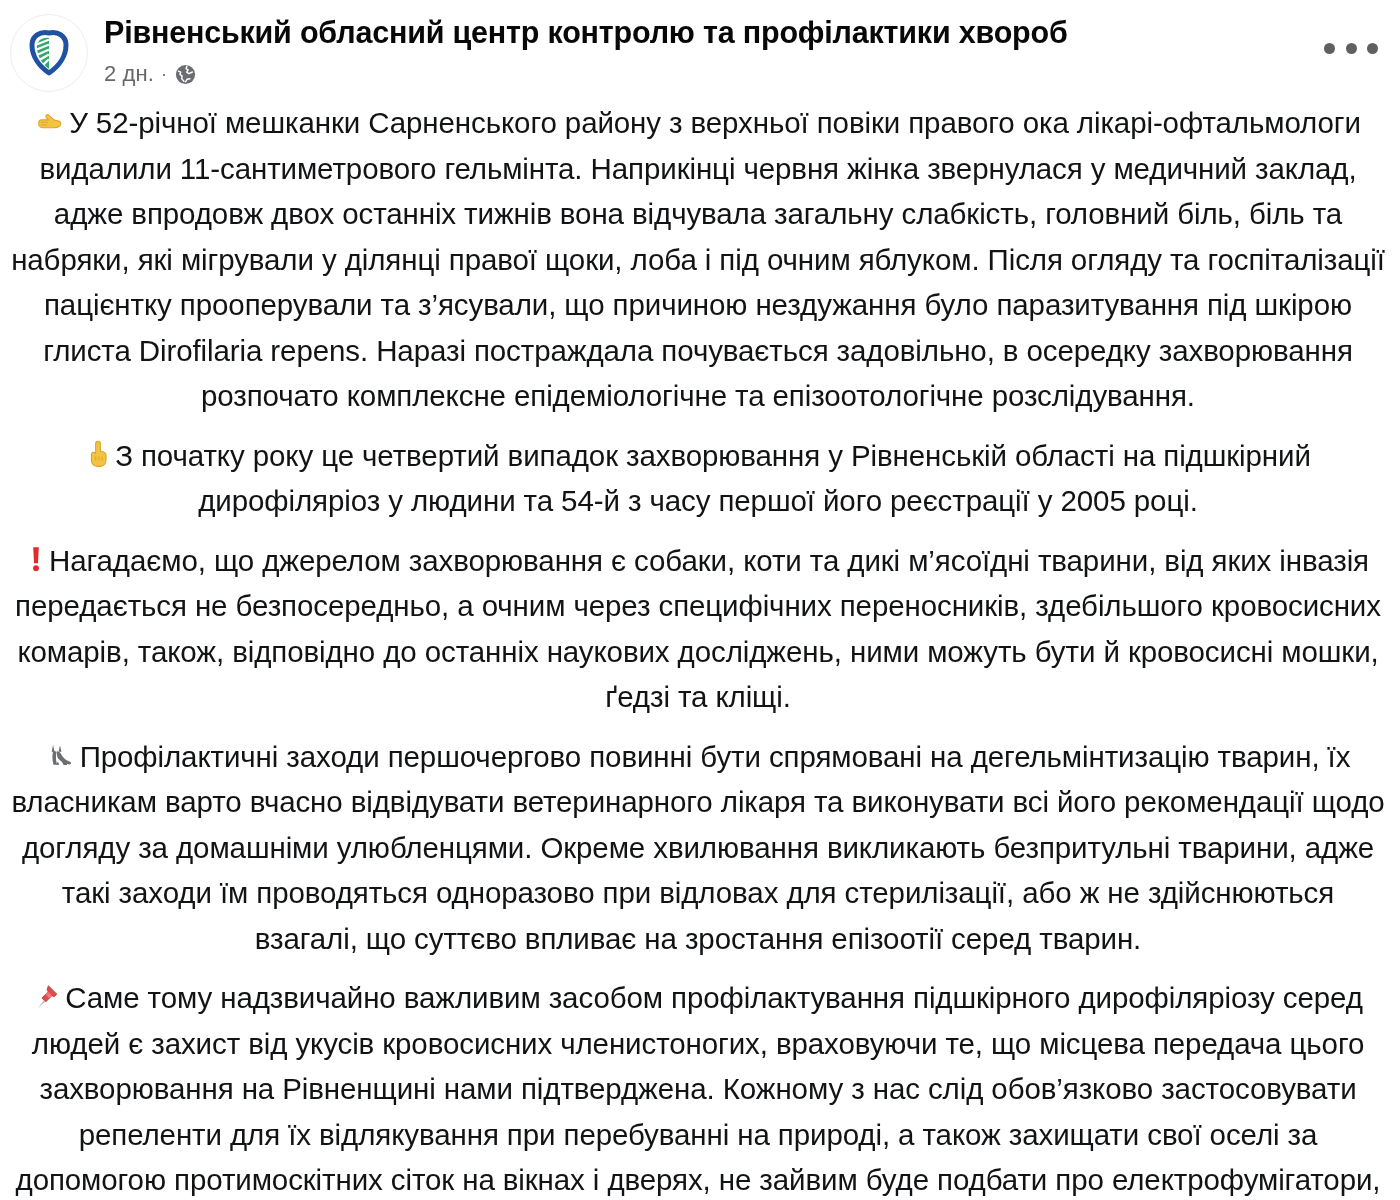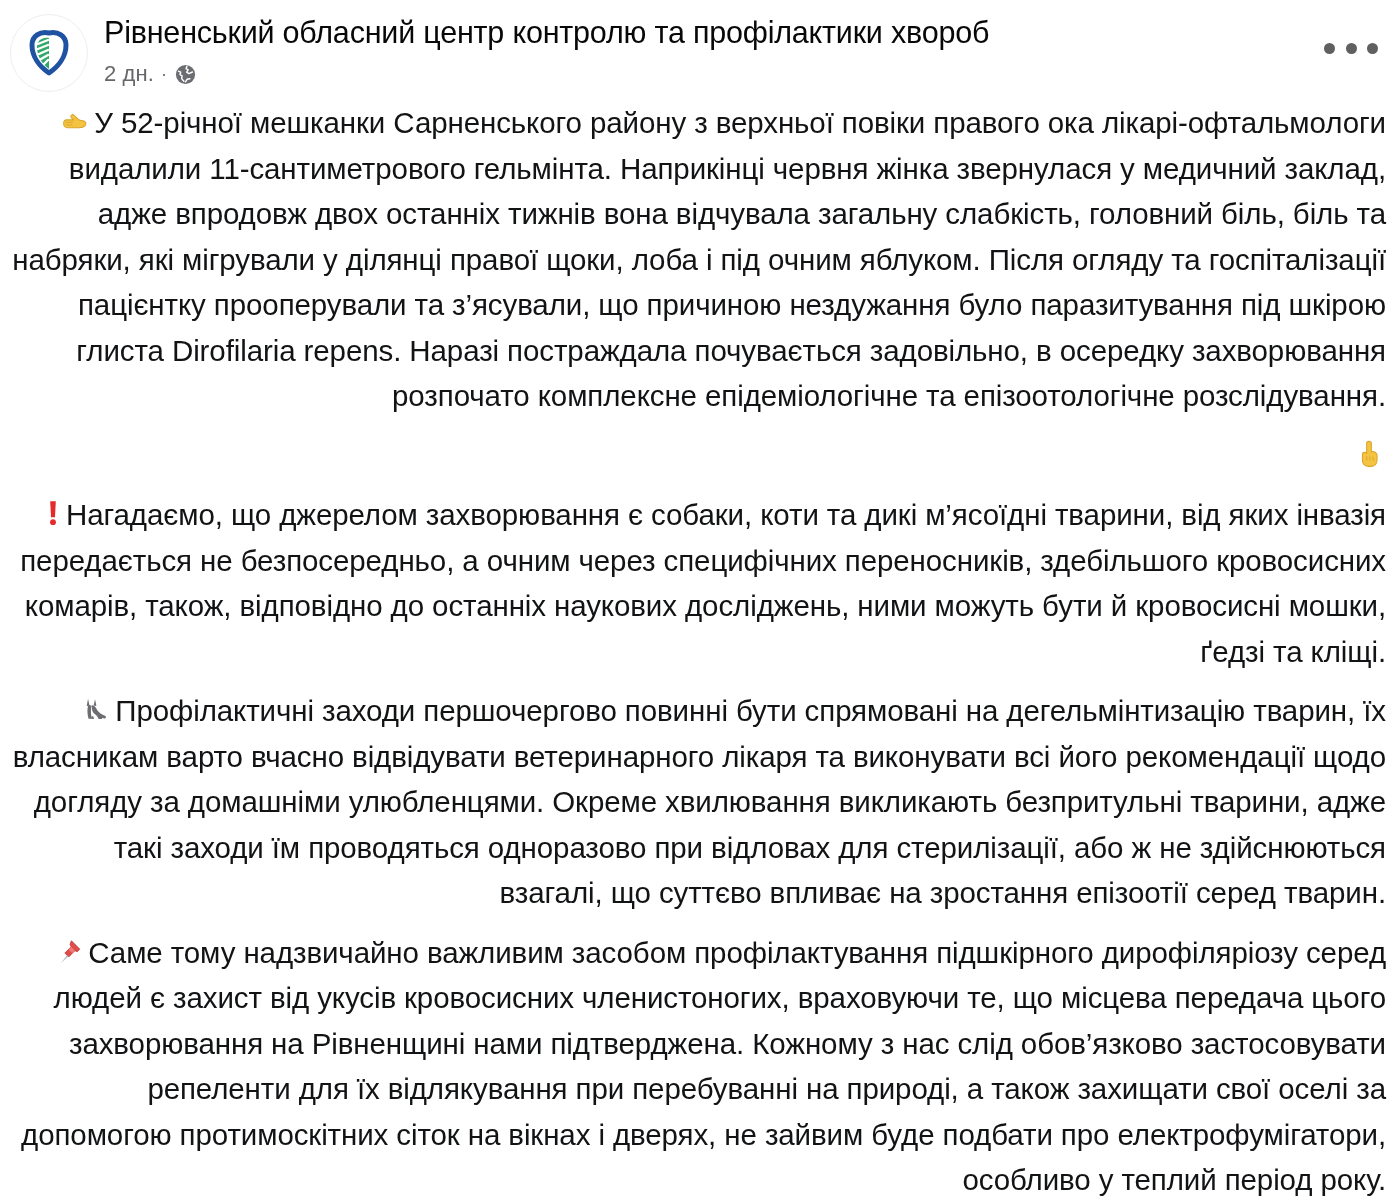--- a/index.html
+++ b/index.html
@@ -51,21 +51,21 @@
 
   .header-text {
     margin-left: 16px;
     padding-top: 4px;
     flex: 1 1 auto;
     min-width: 0;
   }
 
   .page-name {
     font-size: 30.5px;
-    font-weight: 400;
+    font-weight: 700;
     line-height: 1.22;
     letter-spacing: -0.2px;
     color: #080809;
     white-space: nowrap;
   }
 
   .meta-row {
     display: flex;
     align-items: center;
     margin-top: 10px;
@@ -110,21 +110,21 @@
   .post-body {
     padding: 8px 14px 0 10px;
     font-size: 29.5px;
     line-height: 45.5px;
     color: #121315;
     letter-spacing: -0.1px;
   }
 
   .para {
     margin: 0 0 14px 0;
-    text-align: right;
+    text-align: center;
   }
   .para:last-child { margin-bottom: 0; }
 
   .lead-emoji {
     display: inline-block;
     vertical-align: baseline;
     margin-right: 4px;
   }
 
   .ico { display: inline-block; vertical-align: -3px; }
@@ -183,21 +183,21 @@
         </svg>
       </span><span>У 52-річної мешканки Сарненського району з верхньої повіки правого ока лікарі-офтальмологи видалили 11-сантиметрового гельмінта. Наприкінці червня жінка звернулася у медичний заклад, адже впродовж двох останніх тижнів вона відчувала загальну слабкість, головний біль, біль та набряки, які мігрували у ділянці правої щоки, лоба і під очним яблуком. Після огляду та госпіталізації пацієнтку прооперували та з’ясували, що причиною нездужання було паразитування під шкірою глиста Dirofilaria repens. Наразі постраждала почувається задовільно, в осередку захворювання розпочато комплексне епідеміологічне та епізоотологічне розслідування.</span>
     </p>
 
     <p class="para">
       <span class="lead-emoji">
         <svg class="ico" width="26" height="30" viewBox="0 0 26 32" aria-hidden="true">
           <path d="M10.5 4.8 C10.5 3.3 11.6 2.3 13 2.3 C14.4 2.3 15.5 3.3 15.5 4.8 L15.5 13.6 C16.6 13.3 17.9 13.4 18.9 13.8 C20.6 14.5 21.6 15.8 21.6 17.8 L21.6 22.5 C21.6 26.3 19 29.2 15 29.2 L12.3 29.2 C8.6 29.2 6 26.6 6 22.9 L6 16.6 C6 15.2 7 14.2 8.3 14.2 C9.2 14.2 10 14.7 10.5 15.5 Z" fill="#f5c342" stroke="#d9a528" stroke-width="1.1" stroke-linejoin="round"></path>
           <path d="M10.6 18.8 L10.6 22.4 M14 19 L14 22.6 M17.4 19.4 L17.4 22.8" stroke="#d9a528" stroke-width="1" stroke-linecap="round"></path>
         </svg>
-      </span>
+      </span><span>З початку року це четвертий випадок захворювання у Рівненській області на підшкірний дирофіляріоз у людини та 54-й з часу першої його реєстрації у 2005 році.</span>
     </p>
 
     <p class="para">
       <span class="lead-emoji">
         <svg class="ico" width="18" height="30" viewBox="0 0 18 32" aria-hidden="true">
           <path d="M6 3.5 L12 3.5 L11.1 20.5 L6.9 20.5 Z" fill="#e32b2b"></path>
           <circle cx="9" cy="25.8" r="3.1" fill="#e32b2b"></circle>
         </svg>
       </span><span>Нагадаємо, що джерелом захворювання є собаки, коти та дикі м’ясоїдні тварини, від яких інвазія передається не безпосередньо, а очним через специфічних переносників, здебільшого кровосисних комарів, також, відповідно до останніх наукових досліджень, ними можуть бути й кровосисні мошки, ґедзі та кліщі.</span>
     </p>

